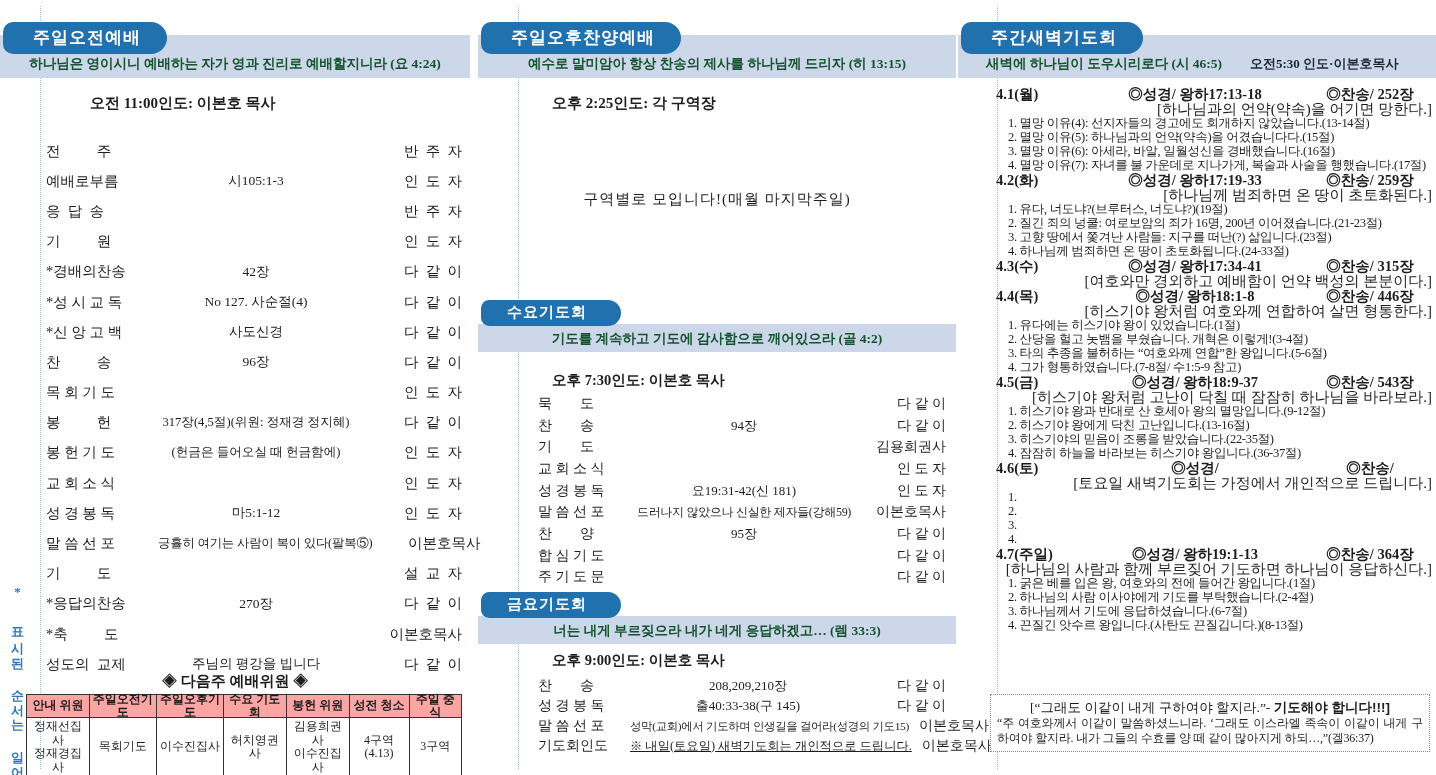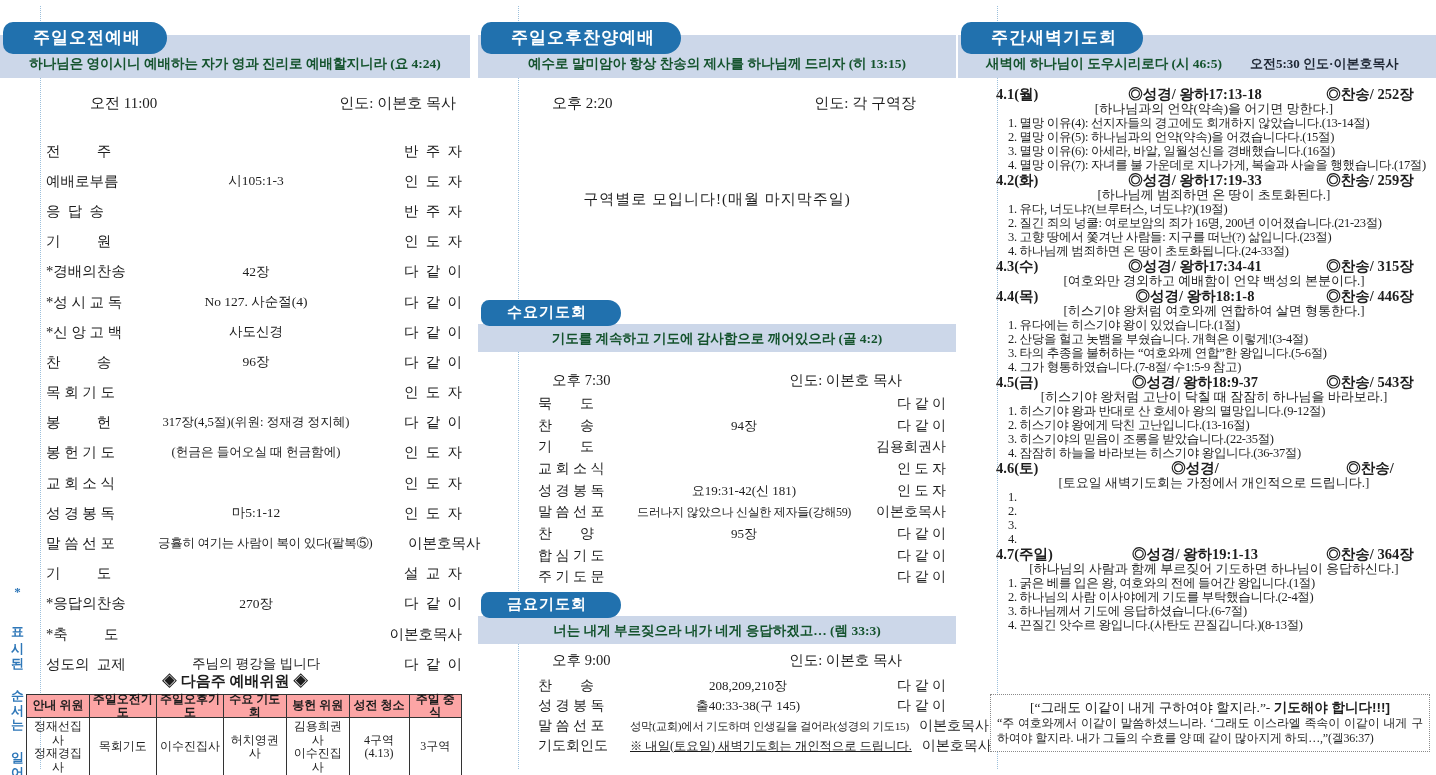--- a/index.html
+++ b/index.html
@@ -22,21 +22,21 @@
   .pill{position:absolute;top:0;left:3px;z-index:2;background:#2171ae;color:#fff;
         font-family:"Liberation Sans",sans-serif;font-weight:bold;
         border-radius:10px 16px 16px 10px;white-space:nowrap;}
   .header.main .pill{font-size:17px;padding:4px 26px 5px 30px;letter-spacing:1px;}
   .header.sub .pill{font-size:15px;padding:3px 34px 4px 26px;letter-spacing:1px;}
   .verse{color:#14532d;font-weight:bold;font-size:13.5px;white-space:nowrap;}
   .band-right{display:flex;width:100%;align-items:flex-end;}
   .band-right .verse{flex:1;text-align:center;}
   .band-time{width:182px;text-align:left;font-weight:bold;font-size:13px;color:#1e2633;white-space:nowrap;padding-right:4px;}
   
-  .timerow{position:absolute;display:flex;justify-content:space-between;font-weight:normal;font-size:15px;white-space:nowrap;}
+  .timerow{position:absolute;display:flex;justify-content:flex-start;font-weight:bold;font-size:15px;white-space:nowrap;}
   
   .rows{position:absolute;}
   .o-row{display:grid;align-items:center;}
   .o-item{white-space:pre;text-align:left;}
   .o-content{text-align:center;font-size:13.5px;white-space:nowrap;}
   .o-person{white-space:pre;text-align:right;}
   .rows-c1{top:114px;left:46px;right:8px;font-size:14.5px;}
   .rows-c1 .o-row{grid-template-columns:112px 1fr 108px;height:30.2px;}
   .rows-c1 div.o-row:nth-of-type(14) .o-content{font-size:12.4px;letter-spacing:-0.2px;}
   .rows-c1 div.o-row:nth-of-type(10) .o-content{font-size:12.6px;}
@@ -64,21 +64,21 @@
   .nw-row .nw-cell:last-child{border-right:none;}
   .nw-body .nw-cell{border-bottom:none;min-height:36px;}
   .nw-head .nw-cell{background:#fca5a5;font-weight:bold;height:18px;}
   
   .days{position:absolute;top:64px;left:38px;right:4px;}
   .day{margin:0;}
   .day-head{display:flex;align-items:baseline;font-weight:bold;font-size:14.5px;line-height:16px;white-space:nowrap;}
   .dd{width:86px;}
   .ds{flex:1;text-align:center;}
   .dh{width:124px;text-align:center;}
-  .day-theme{text-align:center;font-size:13px;line-height:14px;white-space:nowrap;}
+  .day-theme{text-align:right;font-size:15px;line-height:14px;white-space:nowrap;}
   .day-points{font-size:12.5px;line-height:14px;padding-left:12px;letter-spacing:-0.3px;}
   .day-point{white-space:nowrap;overflow:hidden;}
   
   .qbox{position:absolute;top:672px;left:32px;right:6px;border:1.5px dotted #8a8a8a;padding:4px 6px 5px 6px;background:#fff;}
   .qbox-title{text-align:center;font-size:13.5px;line-height:17px;white-space:nowrap;}
   .qbox-title .strong{font-family:"Liberation Sans",sans-serif;font-weight:bold;}
   .qbox-body{font-size:12px;line-height:15px;text-align:justify;letter-spacing:-0.2px;}
 </style>
 </head>
 <body>
@@ -238,21 +238,21 @@
   </section>
 
   <section class="col" id="col2">
     <div class="header main">
       <div class="band">
         <span class="verse">예수로 말미암아 항상 찬송의 제사를 하나님께 드리자 (히 13:15)</span>
       </div>
       <div class="pill">주일오후찬양예배</div>
     </div>
     <div class="timerow" style="top:72px;left:74px;right:40px;">
-      <span>오후 2:20</span>
+      <span>오후 2:25</span>
       <span>인도: 각 구역장</span>
     </div>
     <div class="notice">구역별로 모입니다!(매월 마지막주일)</div>
 
     <div class="header sub" style="position:absolute;top:278px;left:0;right:0;">
       <div class="band">
         <span class="verse">기도를 계속하고 기도에 감사함으로 깨어있으라 (골 4:2)</span>
       </div>
       <div class="pill">수요기도회</div>
     </div>

